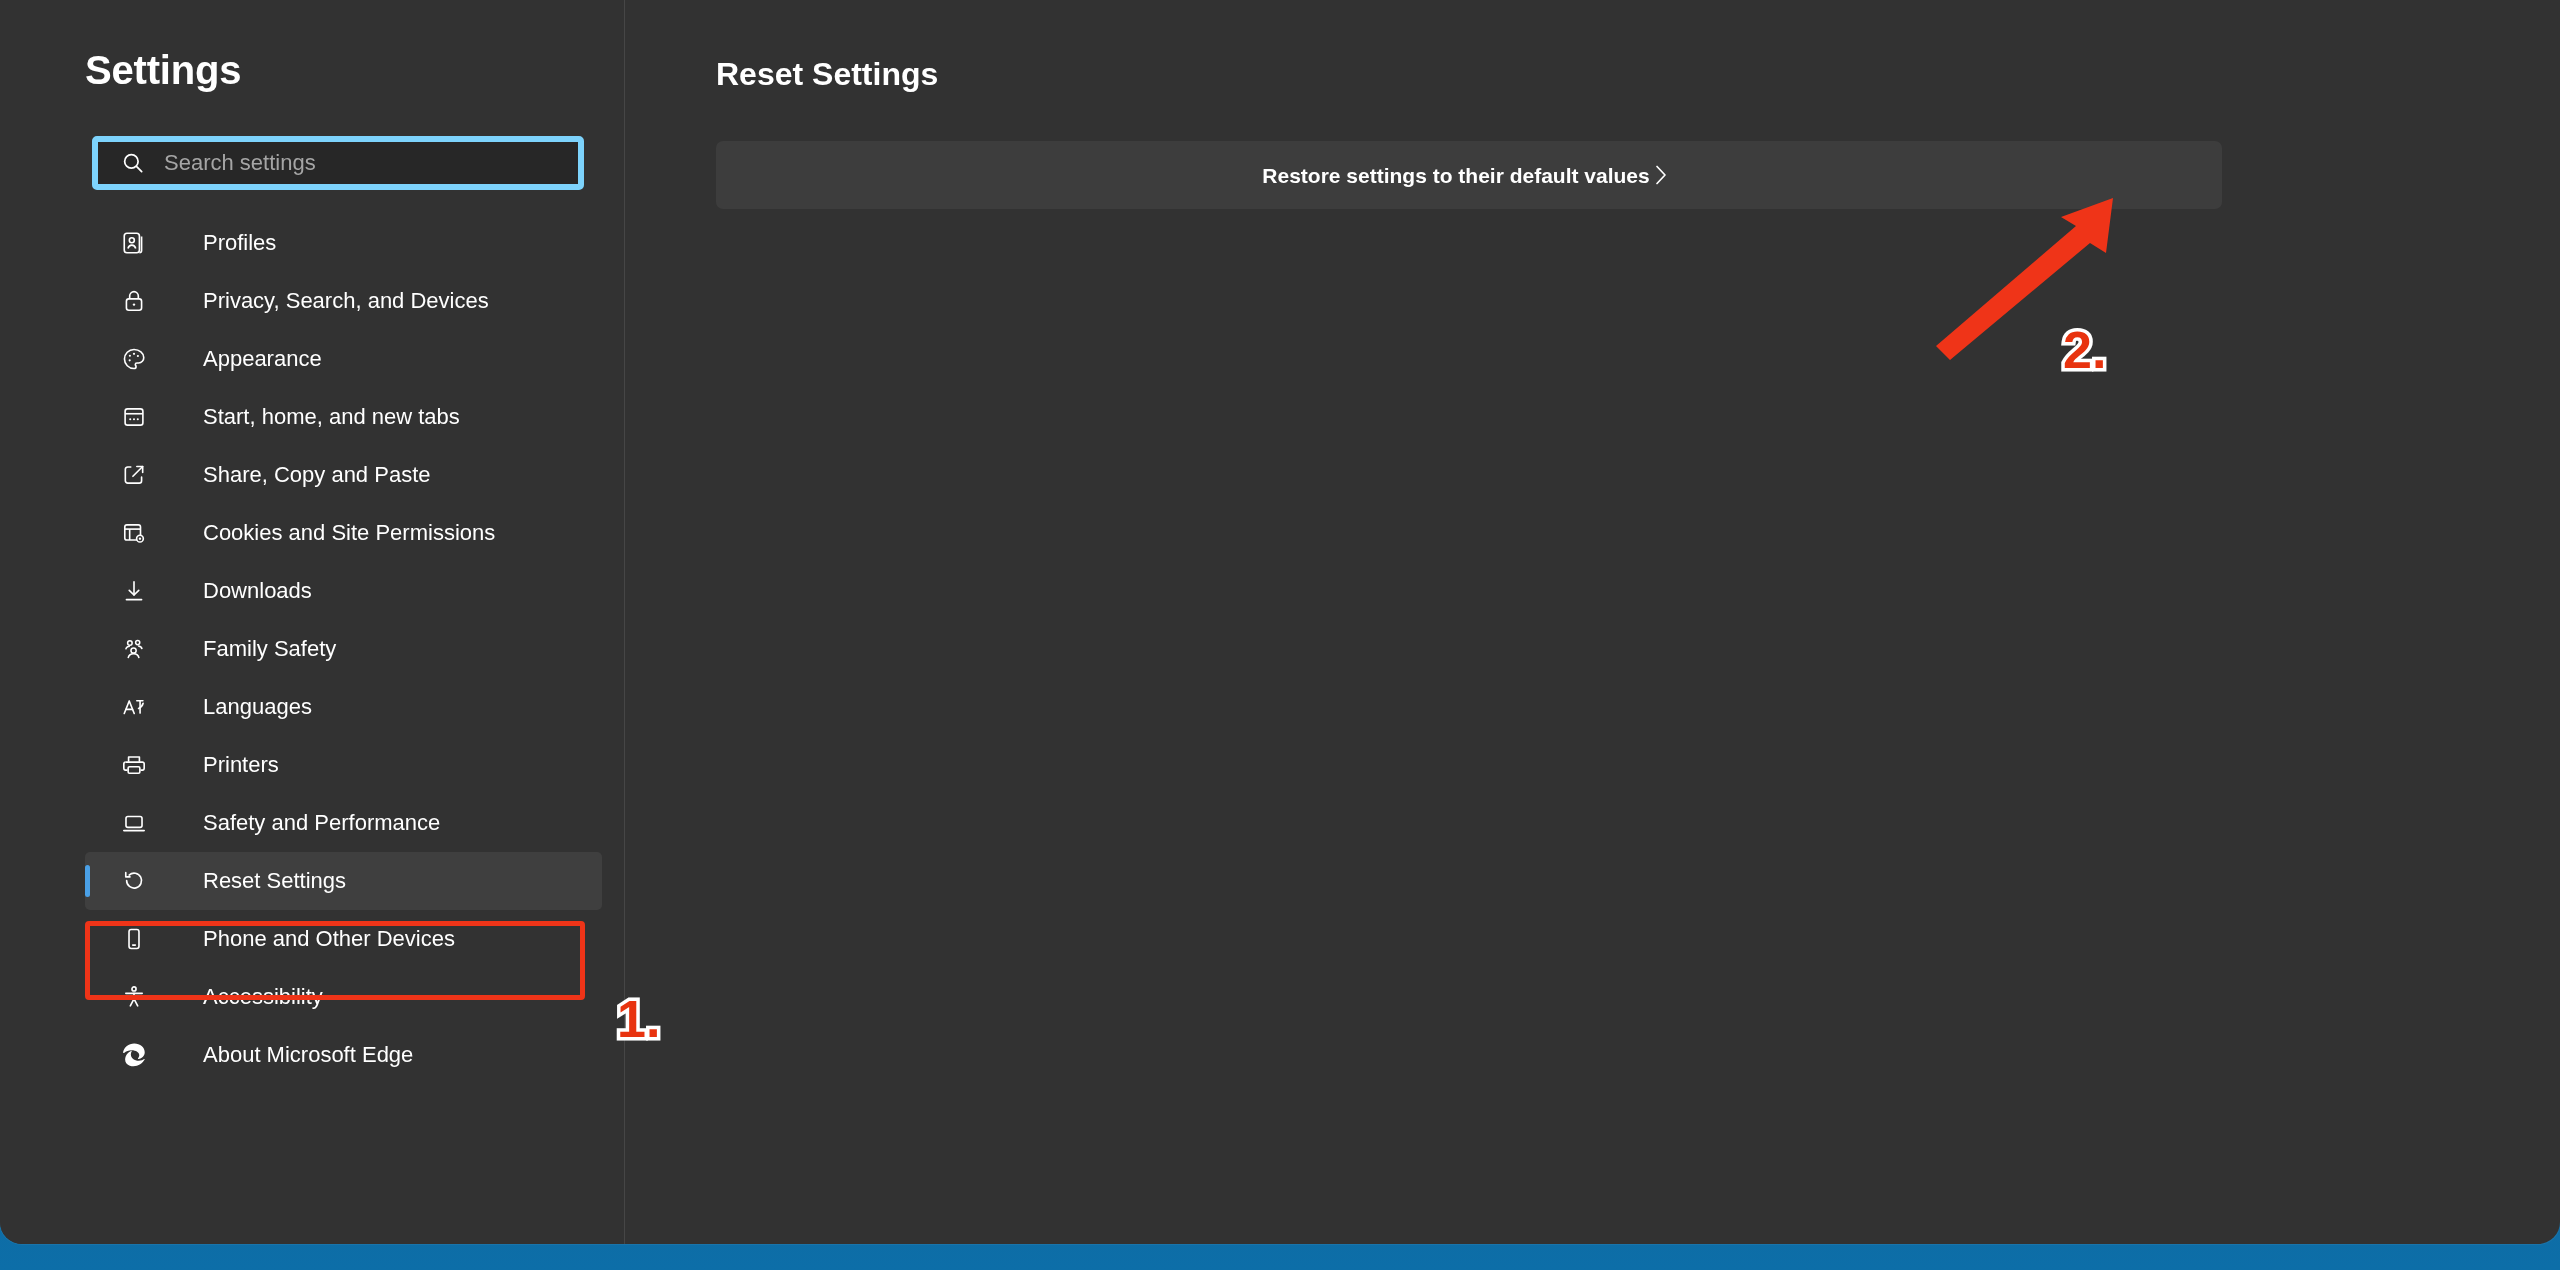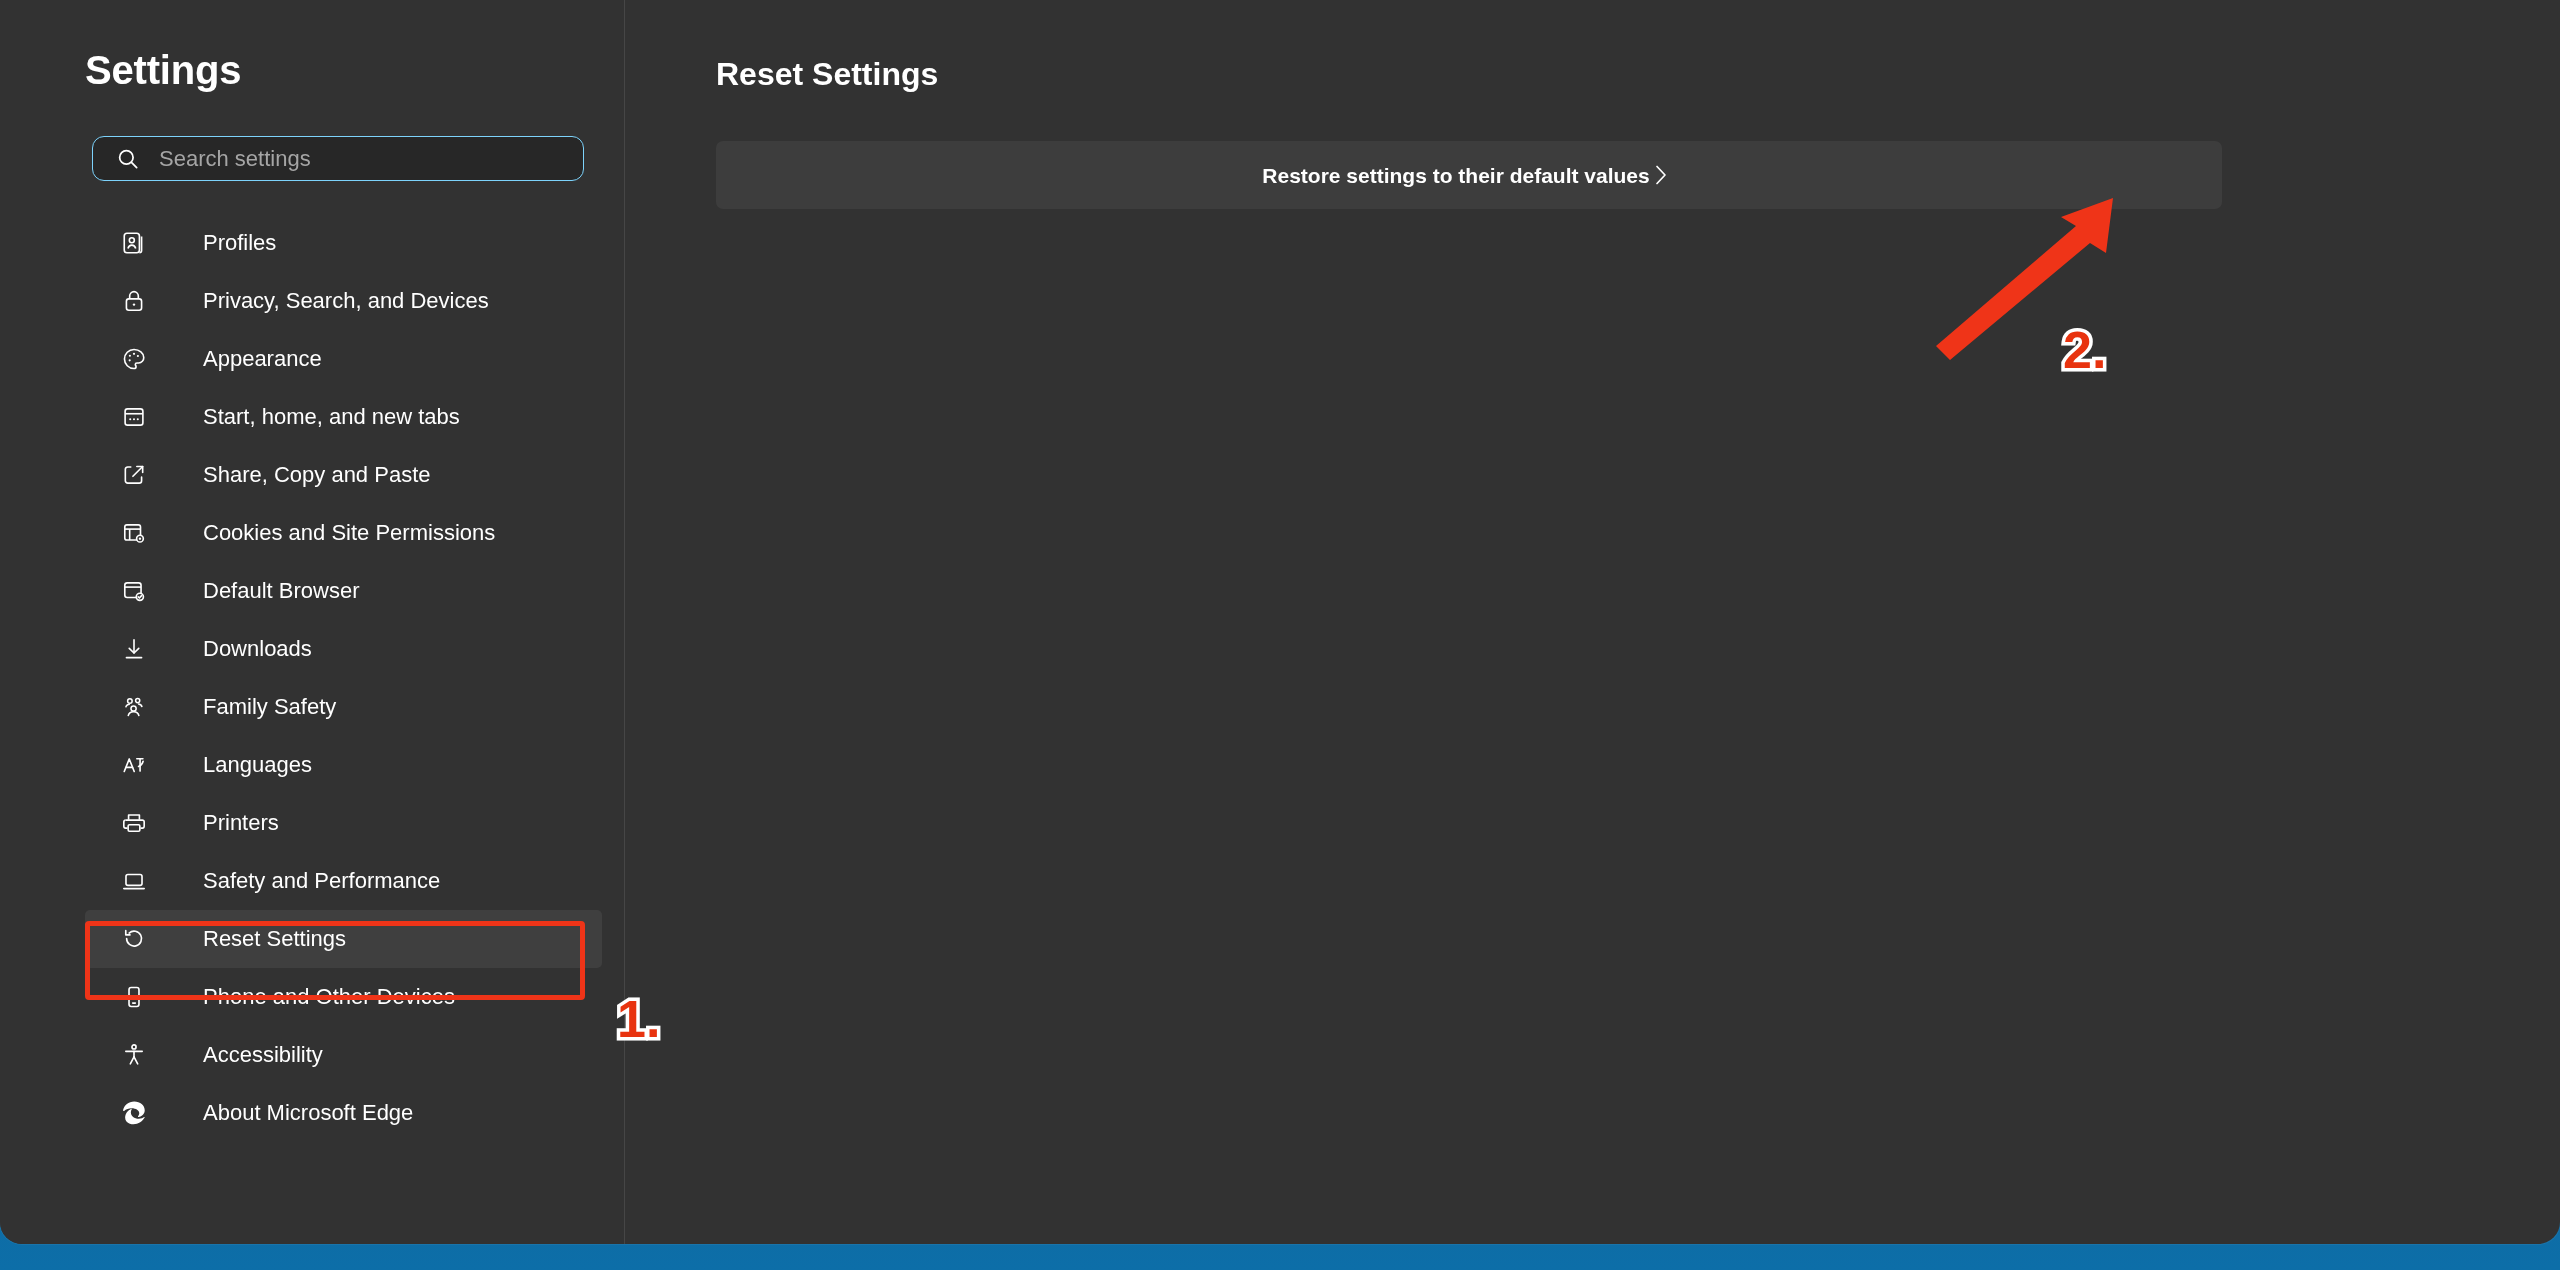--- a/index.html
+++ b/index.html
@@ -67,24 +67,24 @@
     line-height: 1;
     text-align: center;
   }
 
   
   #search-box {
     position: absolute;
     left: 92px;
     top: 136px;
     width: 492px;
-    height: 45px;
+    height: 54px;
     background: #272727;
-    border: 1px solid #7dd3fc;
-    border-radius: 12px;
+    border: 6px solid #7dd3fc;
+    border-radius: 5px;
     box-sizing: border-box;
     display: flex;
     align-items: center;
   }
   #search-box .mag {
     margin-left: 22px;
     margin-right: 18px;
     display: flex;
     align-items: center;
     flex: 0 0 auto;
@@ -314,31 +314,20 @@
               <rect x="3.5" y="4.5" width="14.5" height="14" rx="2"></rect>
               <line x1="3.5" y1="8.4" x2="18" y2="8.4"></line>
               <line x1="8" y1="8.4" x2="8" y2="18.5"></line>
               <circle cx="17.5" cy="17.2" r="3.1" fill="#323232"></circle>
               <circle cx="17.5" cy="17.2" r="1.1" fill="#fff" stroke="none"></circle>
             </svg>
           </span>
           <span class="nav-label">Cookies and Site Permissions</span>
         </div>
 
-        <div class="nav-item">
-          <span class="nav-icon">
-            <svg width="26" height="26" viewBox="0 0 24 24" fill="none" stroke="#fff" stroke-width="1.5">
-              <rect x="3.5" y="4.5" width="15" height="13.5" rx="2.2"></rect>
-              <line x1="3.5" y1="8.4" x2="18.5" y2="8.4"></line>
-              <circle cx="17.4" cy="17.4" r="3.3" fill="#323232"></circle>
-              <path d="m15.9 17.4 1.1 1.1 2-2.2" stroke-linecap="round" stroke-linejoin="round"></path>
-            </svg>
-          </span>
-          <span class="nav-label">Default Browser</span>
-        </div>
 
         <div class="nav-item">
           <span class="nav-icon">
             <svg width="26" height="26" viewBox="0 0 24 24" fill="none" stroke="#fff" stroke-width="1.5" stroke-linecap="round" stroke-linejoin="round">
               <line x1="12" y1="3.6" x2="12" y2="15.6"></line>
               <path d="m7.6 11.4 4.4 4.3 4.4-4.3"></path>
               <line x1="5" y1="20" x2="19" y2="20"></line>
             </svg>
           </span>
           <span class="nav-label">Downloads</span>

